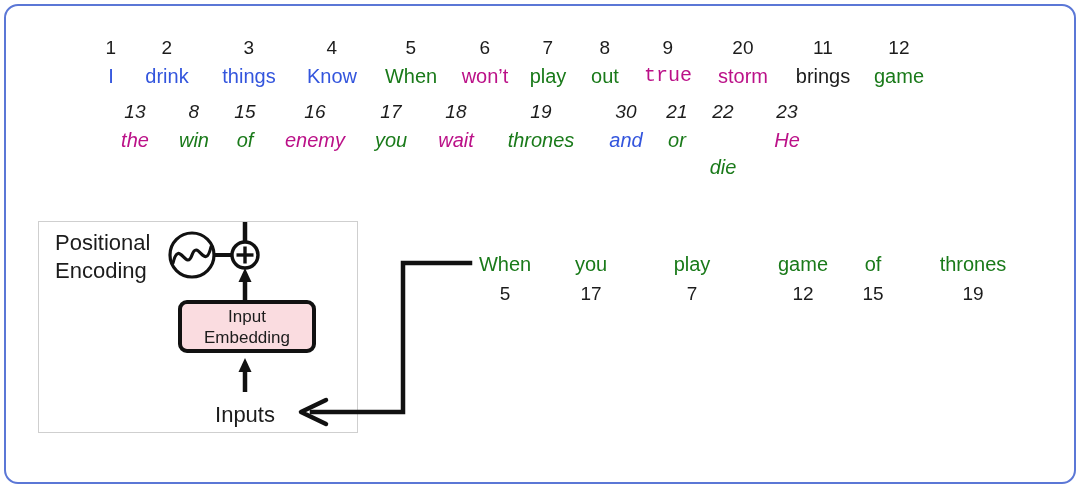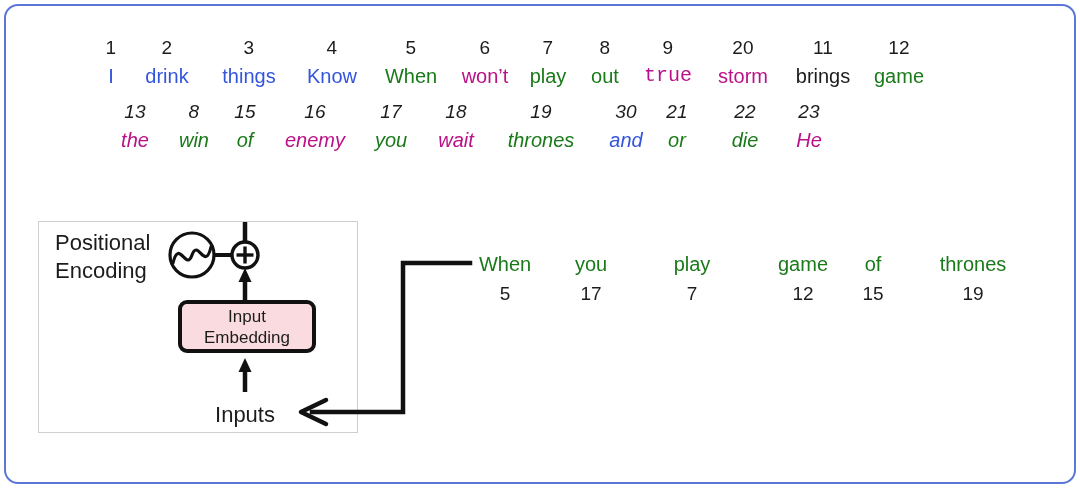--- a/index.html
+++ b/index.html
@@ -200,21 +200,21 @@
         <div class="token-word" style="color: rgb(26, 122, 26);">thrones</div>
       </div>
       <div class="token" style="margin-left: 22px; min-width: 44px;">
         <div class="token-index">30</div>
         <div class="token-word" style="color: rgb(51, 85, 221);">and</div>
       </div>
       <div class="token" style="margin-left: 16px; min-width: 26px;">
         <div class="token-index">21</div>
         <div class="token-word" style="color: rgb(26, 122, 26);">or</div>
       </div>
-      <div class="token" style="margin-left: 38px; min-width: 34px;">
+      <div class="token" style="margin-left: 16px; min-width: 34px; gap: 27px;">
         <div class="token-index">22</div>
         <div class="token-word" style="color: rgb(26, 122, 26);">die</div>
       </div>
       <div class="token" style="margin-left: 30px; min-width: 34px;">
         <div class="token-index">23</div>
         <div class="token-word" style="color: rgb(187, 17, 136);">He</div>
       </div>
     </div>
 
   <div id="encoder-diagram">

